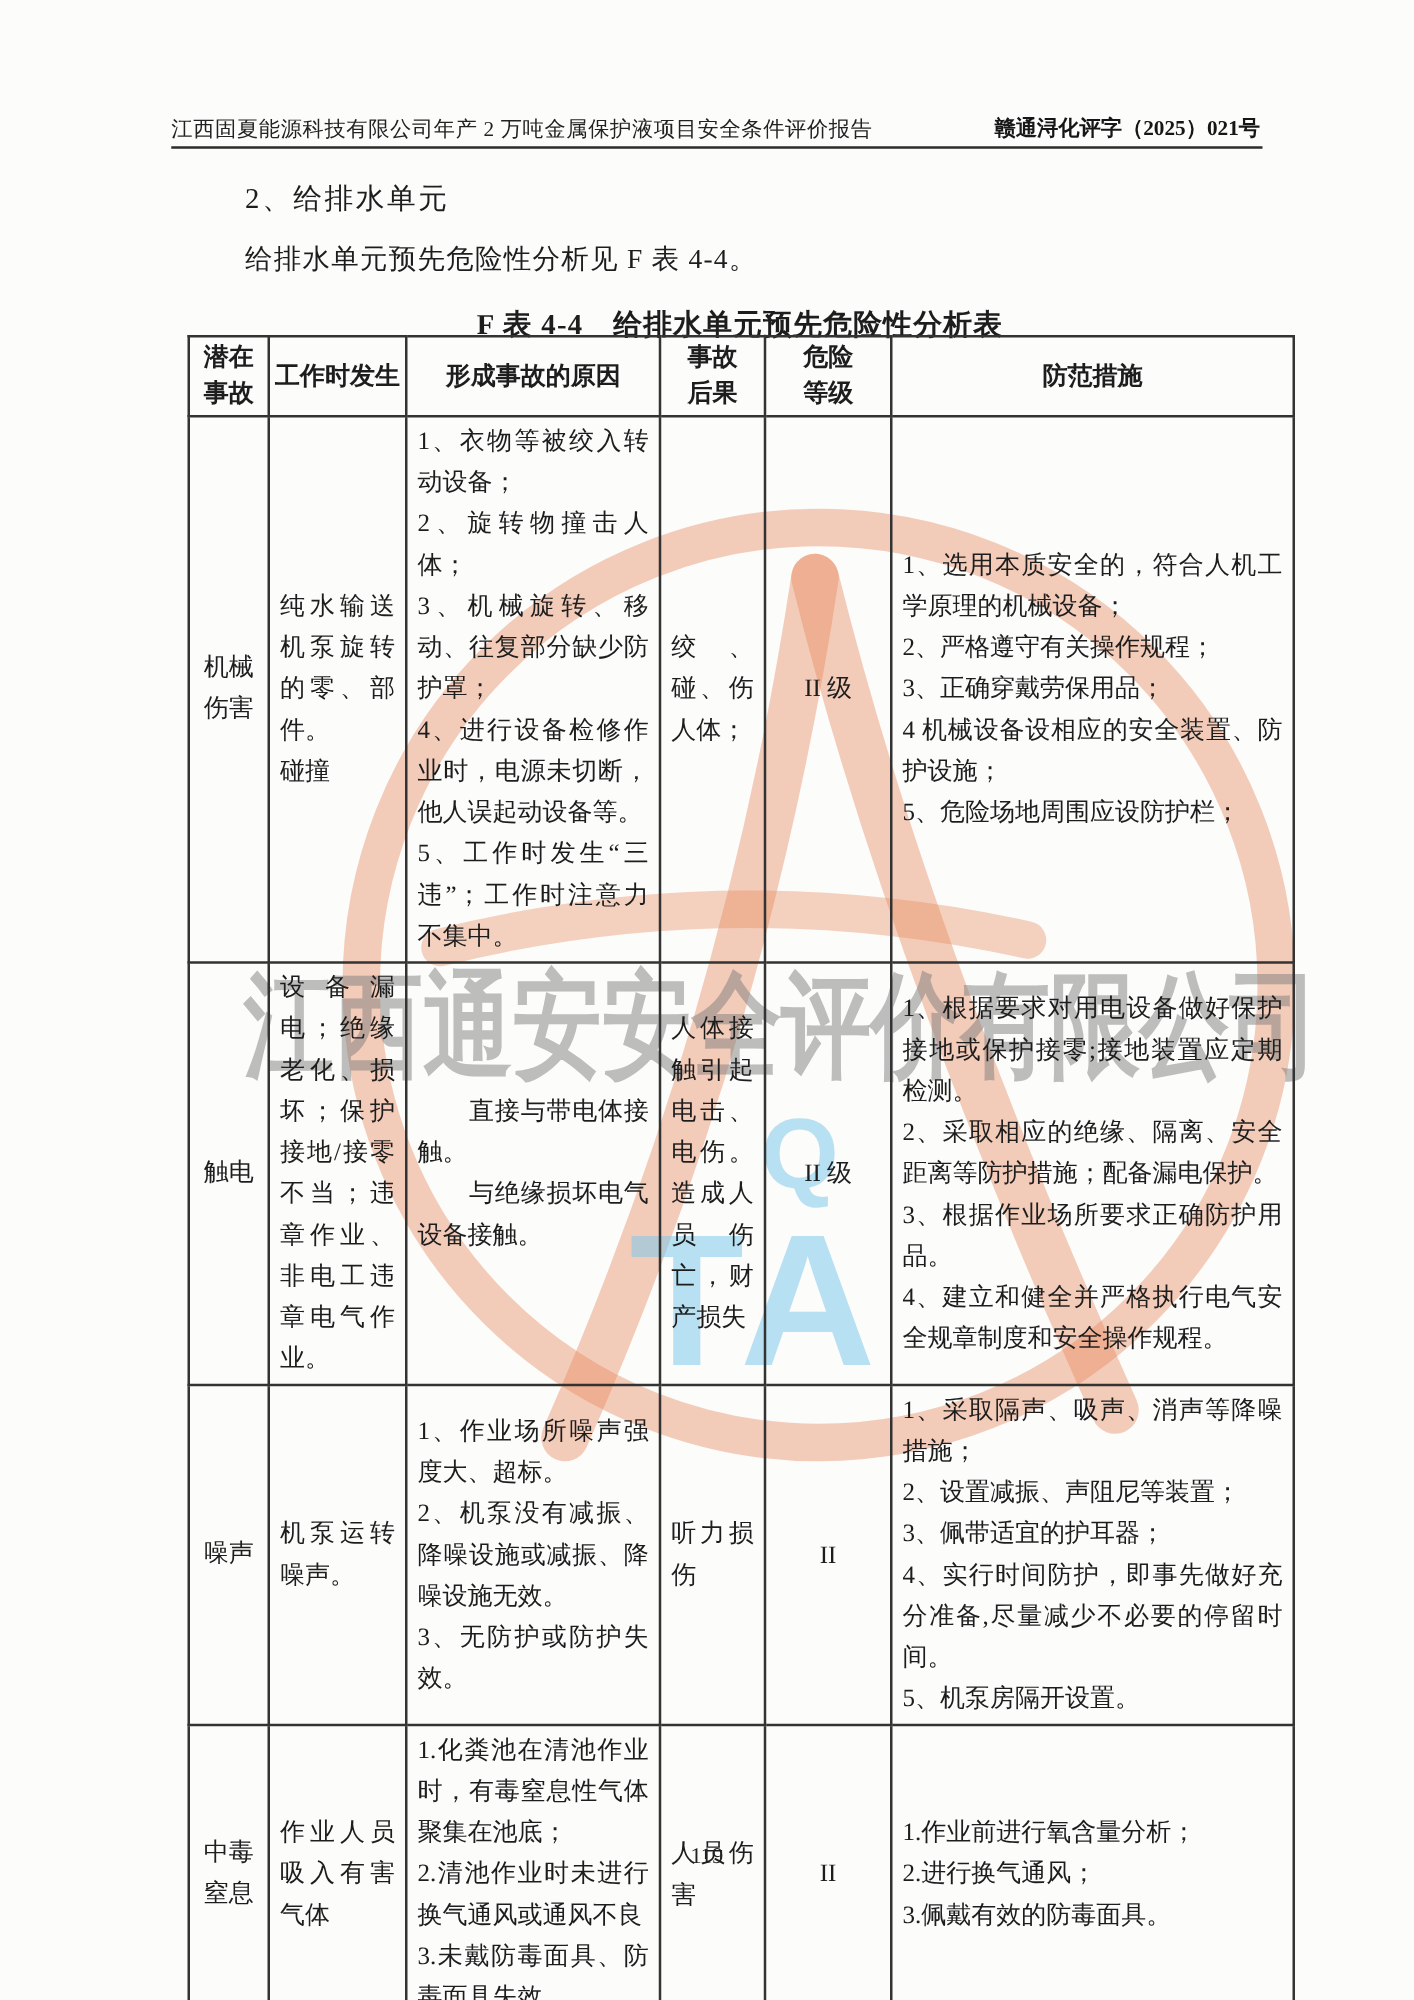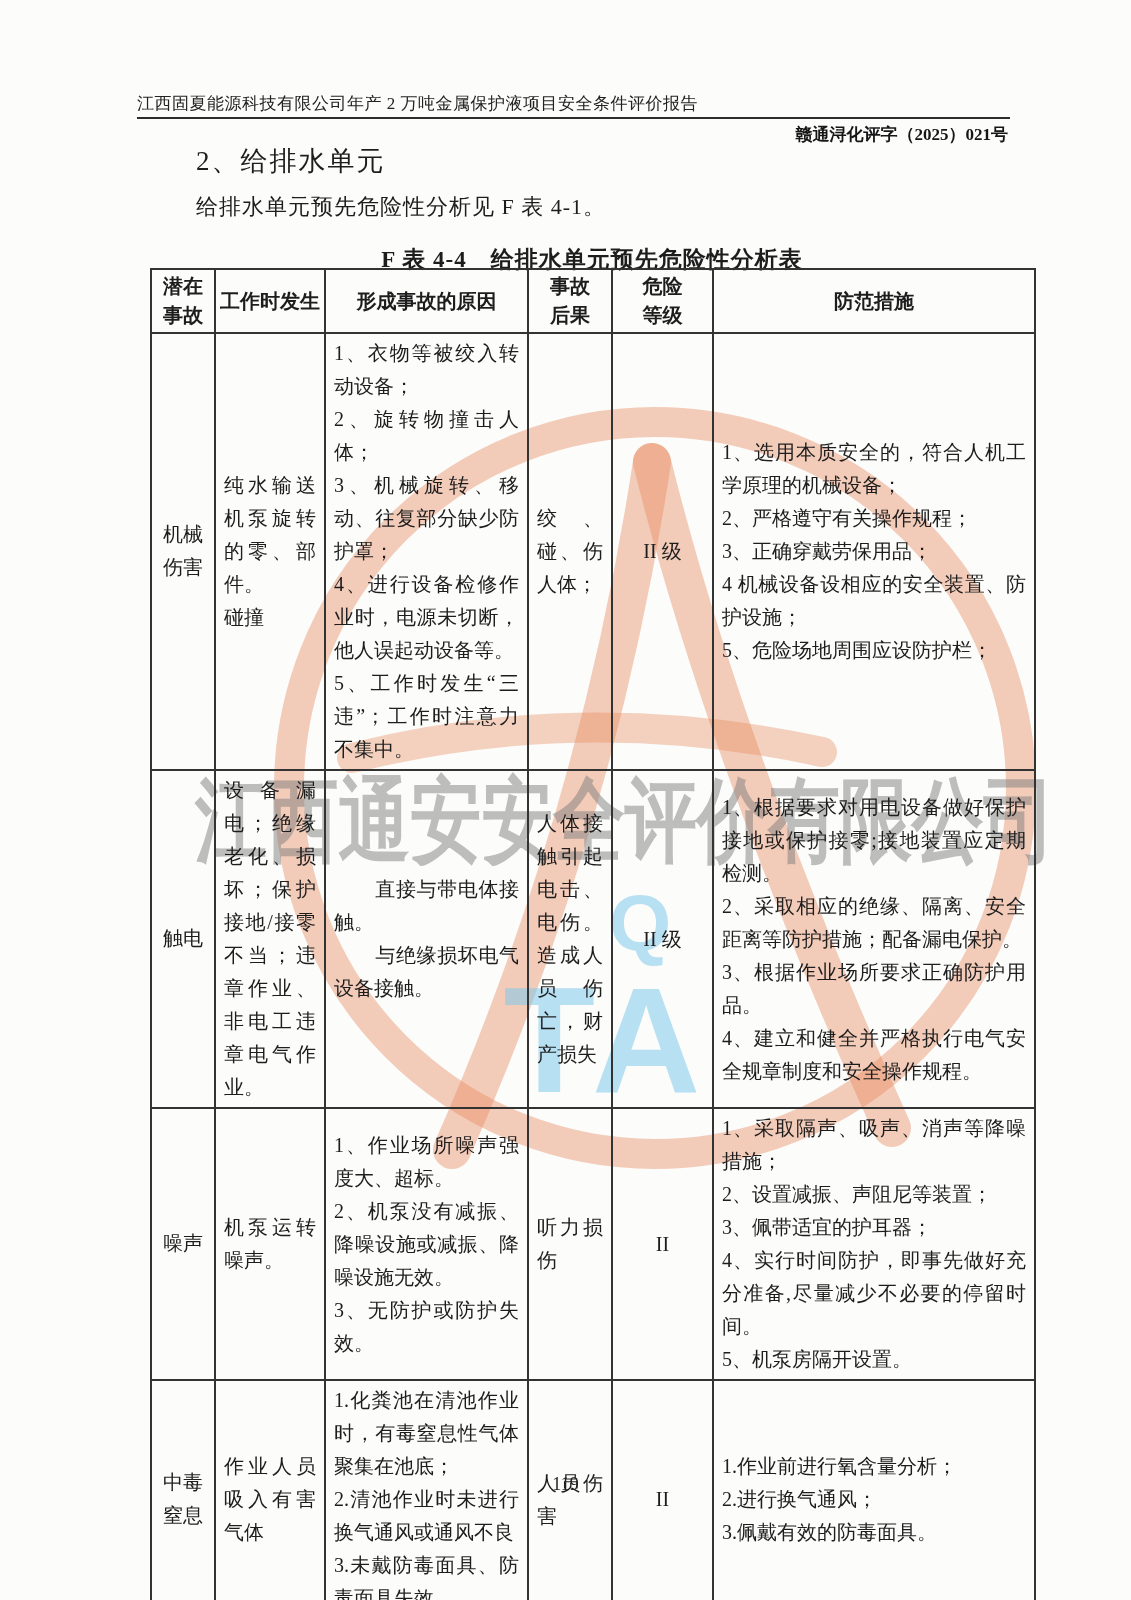--- a/index.html
+++ b/index.html
@@ -6,24 +6,24 @@
   body {
     width:1131px; height:1600px; position:relative;
     background:#fcfcfb; overflow:hidden;
     font-family:"Liberation Serif","DejaVu Serif",serif;
     color:#1d1d1d;
   }
   .watermark { position:absolute; left:0; top:0; z-index:1; pointer-events:none; }
   .content  { position:absolute; left:0; top:0; width:1131px; height:1172px; z-index:2; }
 
   .h-left  { position:absolute; left:137px; top:92px; font-size:17px; letter-spacing:0.5px; color:#222; }
-  .h-right { position:absolute; right:123px; top:91px; font-size:17px; font-weight:bold; color:#161616;margin-top:32px; }
+  .h-right { position:absolute; right:123px; top:91px; font-size:17px; font-weight:bold; color:#161616; }
   .h-rule  { position:absolute; left:137px; top:117px; width:873px; height:2px; background:#2c2c2c; }
 
-  .section-heading { position:absolute; left:196px; top:143px; font-size:27px; letter-spacing:2px; }
+  .section-heading { position:absolute; left:196px; top:143px; font-size:23px; letter-spacing:2px; }
   .intro           { position:absolute; left:196px; top:192px; font-size:22px; letter-spacing:1px; }
   .caption         { position:absolute; left:150px; top:232px; width:884px; text-align:center;
                      font-size:23px; font-weight:bold; letter-spacing:1px;margin-top:12px; }
 
   table.hazard {
     position:absolute; left:150px; top:268px; width:884px;
     border-collapse:collapse; table-layout:fixed; background:transparent;
   }
   table.hazard th, table.hazard td {
     border:2px solid #333; vertical-align:middle;
@@ -69,21 +69,21 @@
   <text class="wm-gray" x="195" y="852" font-size="92" textLength="860" lengthAdjust="spacingAndGlyphs" fill="rgba(125,125,125,0.5)">江西通安安全评价有限公司</text>
 </svg>
 
 <div class="content">
 
   <div class="h-left">江西固夏能源科技有限公司年产 2 万吨金属保护液项目安全条件评价报告</div>
   <div class="h-right">赣通浔化评字（2025）021号</div>
   <div class="h-rule"></div>
 
   <div class="section-heading">2、给排水单元</div>
-  <div class="intro">给排水单元预先危险性分析见 F 表 4-1。</div>
+  <div class="intro">给排水单元预先危险性分析见 F 表 4-4。</div>
   <div class="caption">F 表 4-4　给排水单元预先危险性分析表</div>
 
   <table class="hazard">
     <colgroup>
       <col style="width:64px">
         <col style="width:110px">
         <col style="width:203px">
       <col style="width:84px">
         <col style="width:101px">
         <col style="width:322px">

